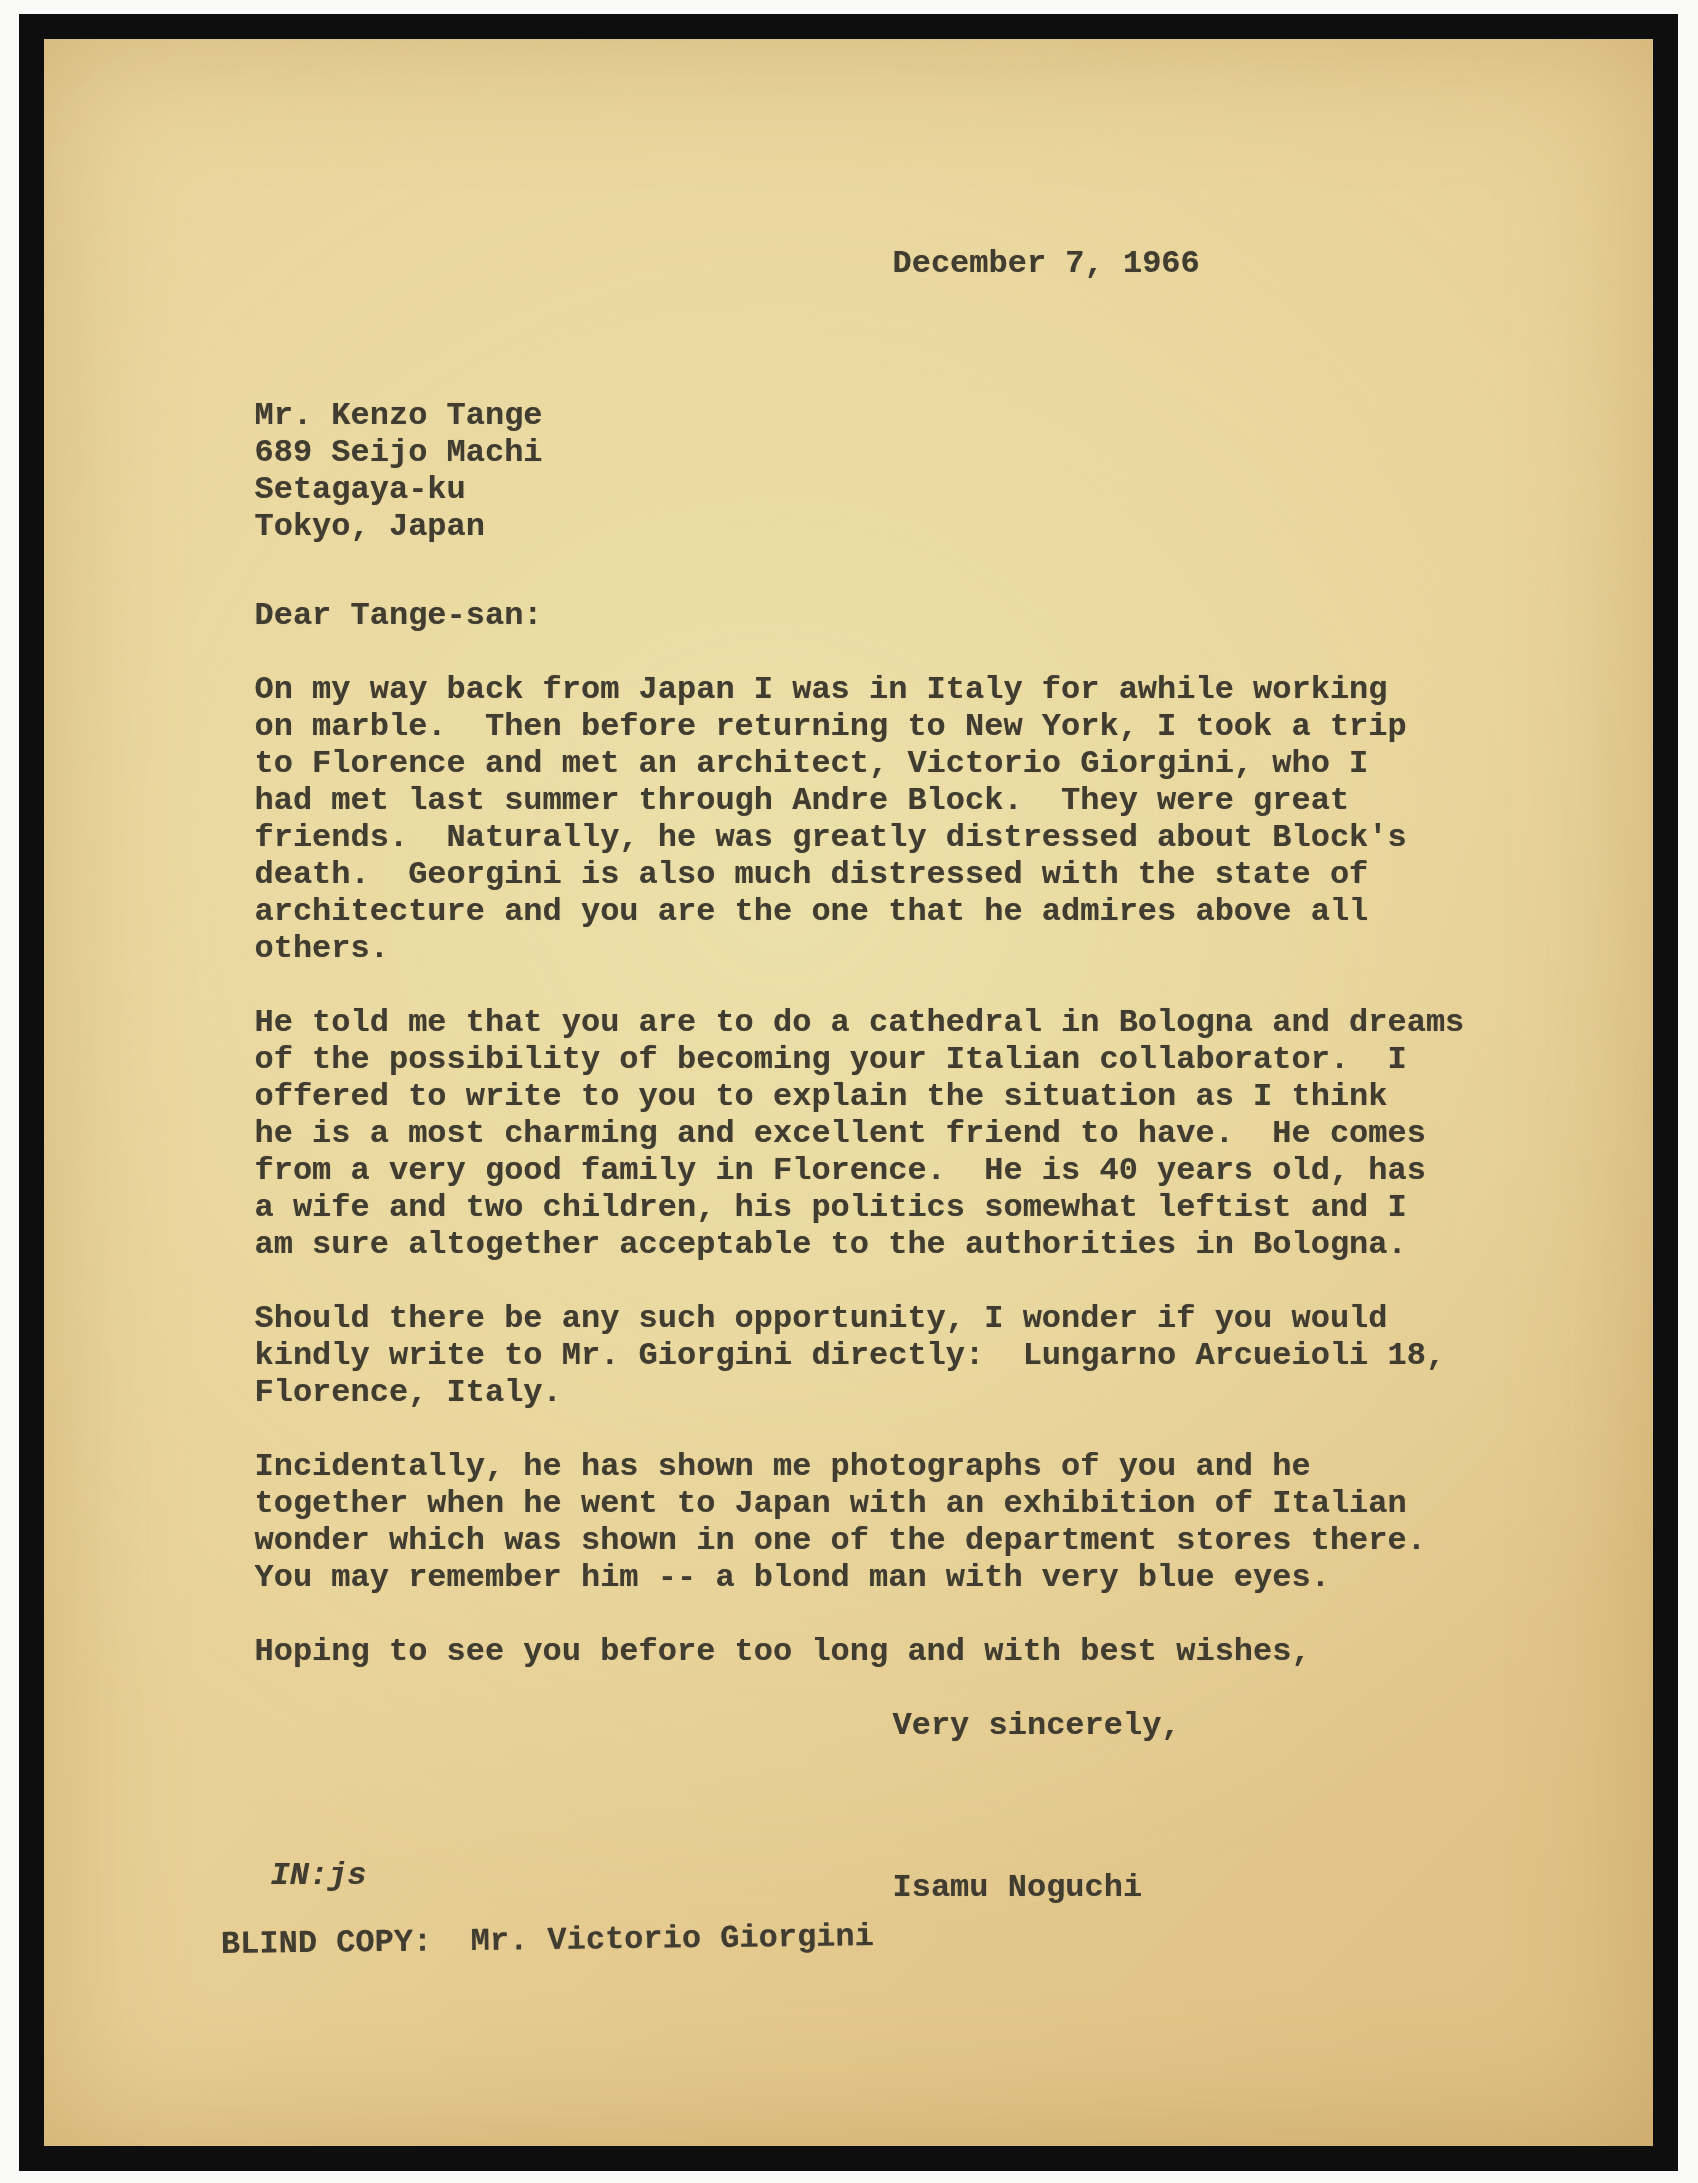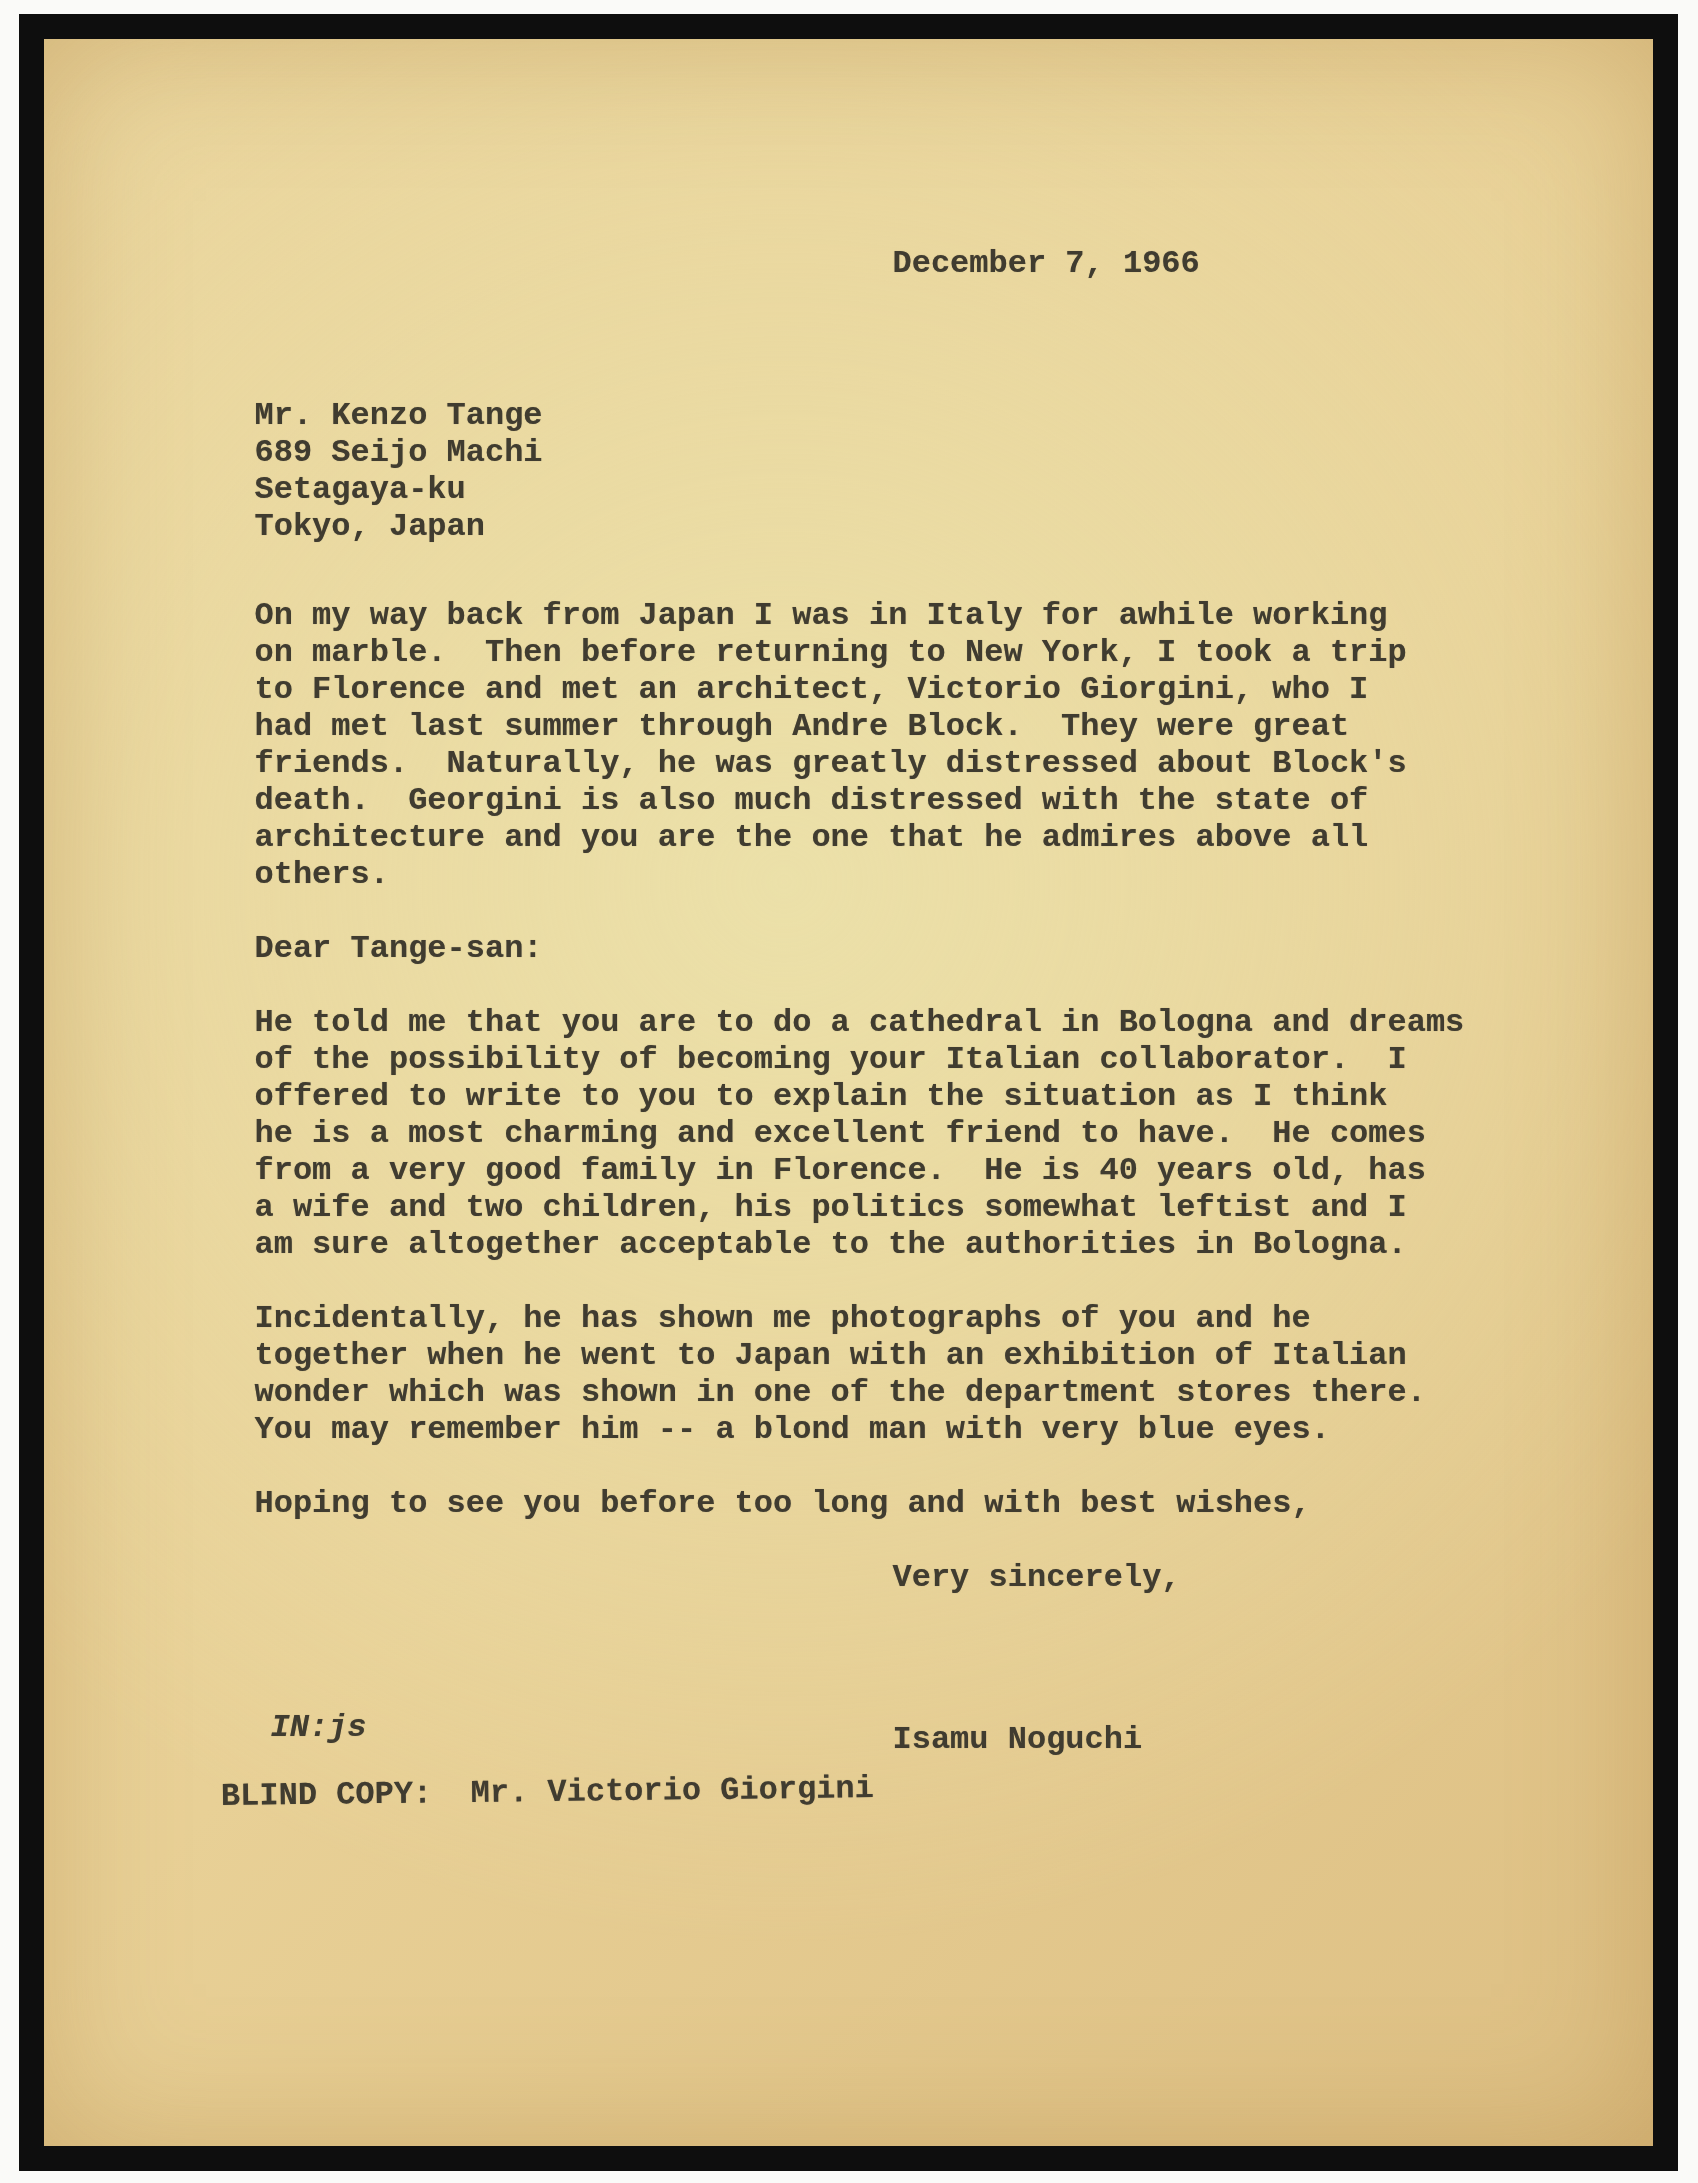--- a/index.html
+++ b/index.html
@@ -93,39 +93,42 @@
 <div class="scan-frame">
   <div class="letter-content">
 
     <div class="line-block date-line">December 7, 1966</div>
 
     <div class="line-block address-block">Mr. Kenzo Tange
 689 Seijo Machi
 Setagaya-ku
 Tokyo, Japan</div>
 
+    <div class="line-block salutation-line">Dear Tange-san:</div>
+
     <div class="line-block paragraph">On my way back from Japan I was in Italy for awhile working
 on marble.  Then before returning to New York, I took a trip
 to Florence and met an architect, Victorio Giorgini, who I
 had met last summer through Andre Block.  They were great
 friends.  Naturally, he was greatly distressed about Block's
 death.  Georgini is also much distressed with the state of
 architecture and you are the one that he admires above all
 others.</div>
 
-    <div class="line-block salutation-line">Dear Tange-san:</div>
-
     <div class="line-block paragraph">He told me that you are to do a cathedral in Bologna and dreams
 of the possibility of becoming your Italian collaborator.  I
 offered to write to you to explain the situation as I think
 he is a most charming and excellent friend to have.  He comes
 from a very good family in Florence.  He is 40 years old, has
 a wife and two children, his politics somewhat leftist and I
 am sure altogether acceptable to the authorities in Bologna.</div>
 
+    <div class="line-block paragraph">Should there be any such opportunity, I wonder if you would
+kindly write to Mr. Giorgini directly:  Lungarno Arcueioli 18,
+Florence, Italy.</div>
 
     <div class="line-block paragraph">Incidentally, he has shown me photographs of you and he
 together when he went to Japan with an exhibition of Italian
 wonder which was shown in one of the department stores there.
 You may remember him -- a blond man with very blue eyes.</div>
 
 
     <div class="line-block paragraph">Hoping to see you before too long and with best wishes,</div>
 
     <div class="line-block closing-line">Very sincerely,</div>

